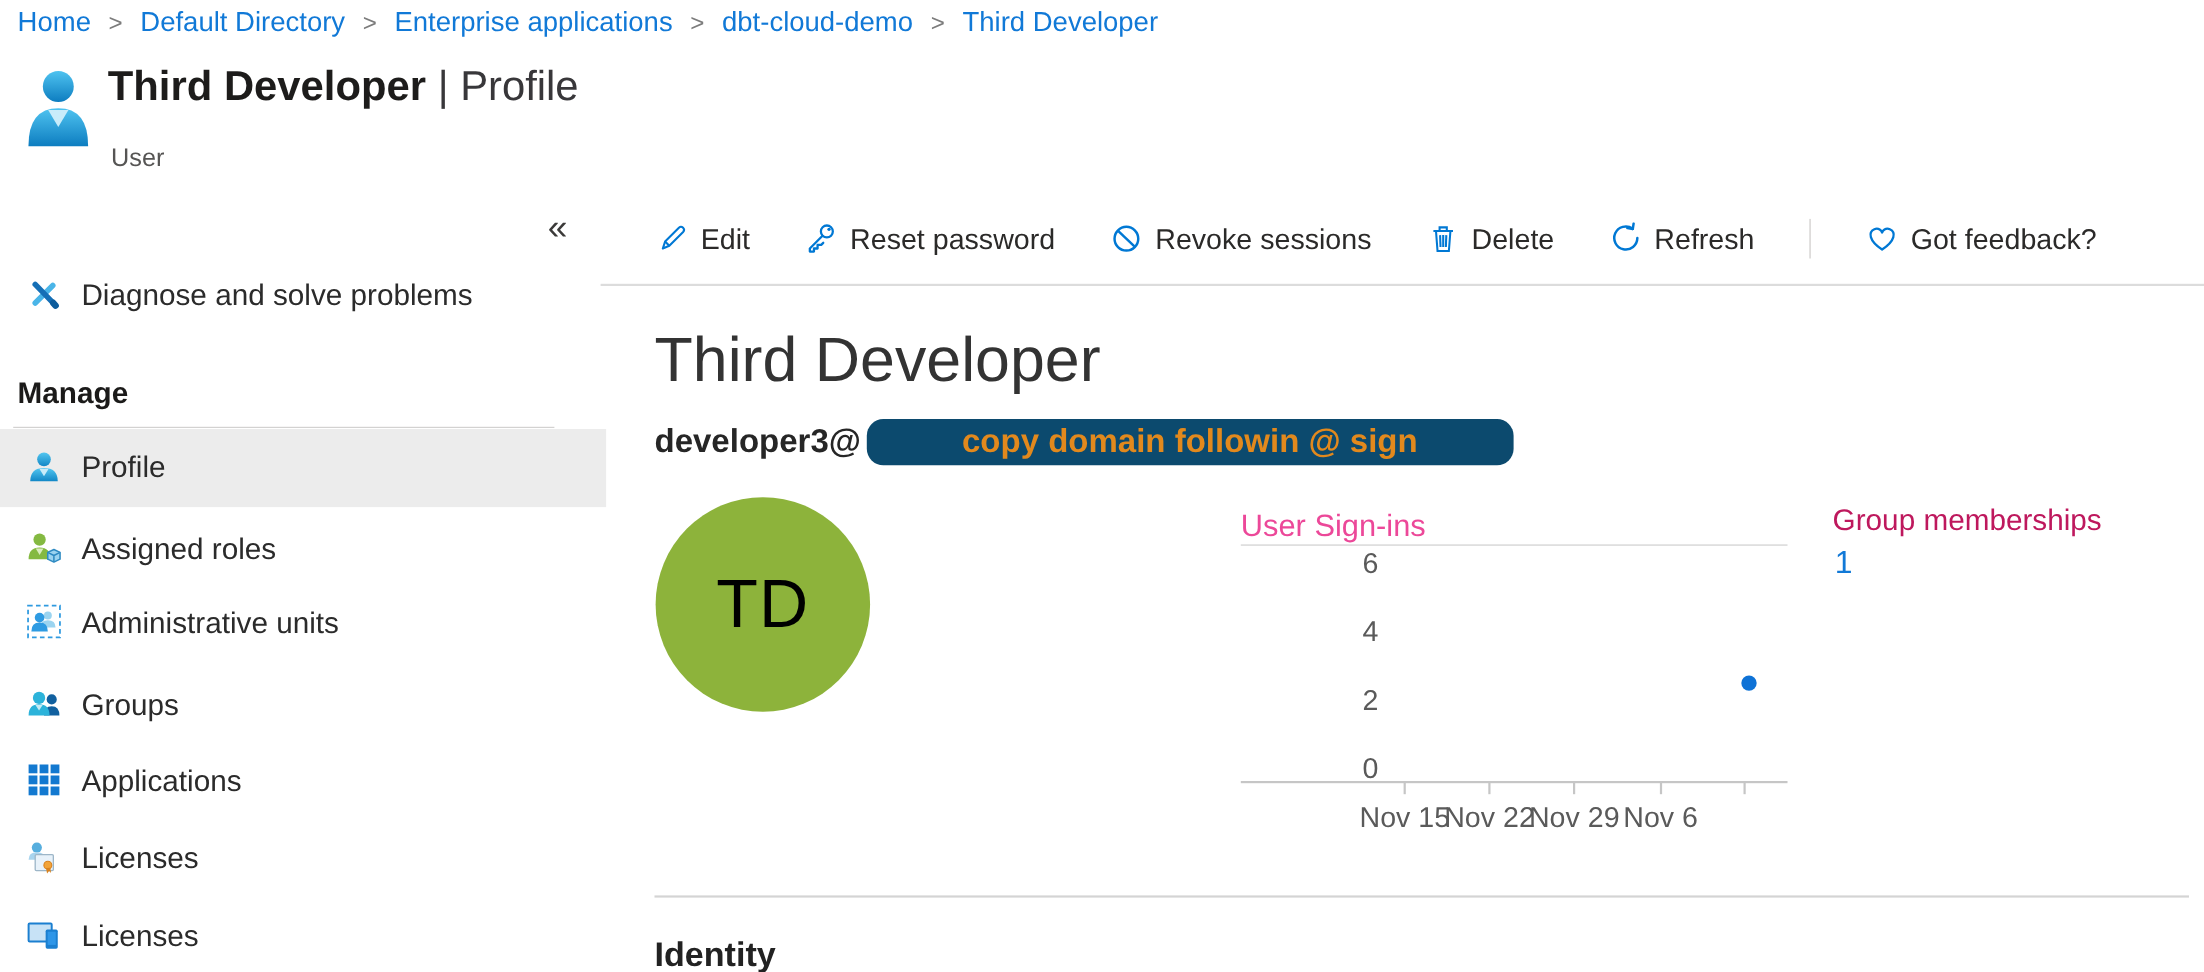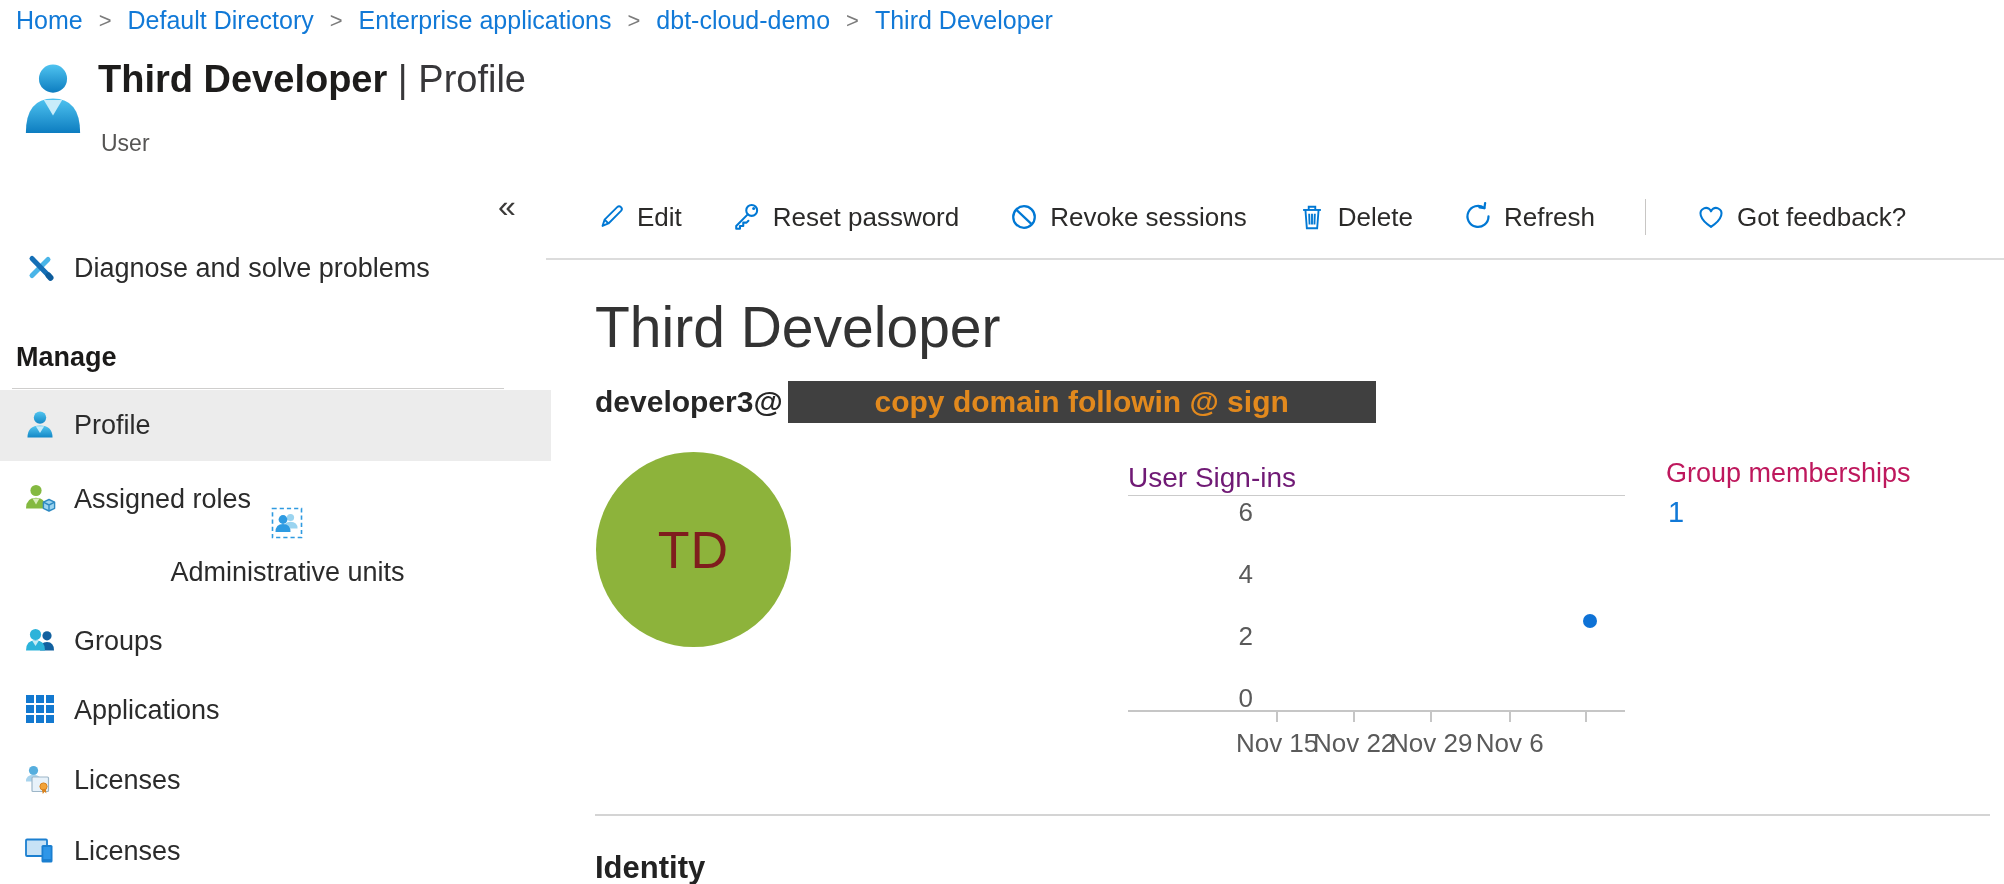--- a/index.html
+++ b/index.html
@@ -45,24 +45,24 @@
 
   
   .display-name { position:absolute; left:595px; top:294px; font-size:57px; font-weight:300;
                   color:#333; white-space:nowrap; }
   .upn-row { position:absolute; left:595px; top:381px; display:flex; align-items:center; gap:5px; }
   .upn { font-size:30px; font-weight:700; color:#262626; }
   .redaction { width:588px; height:42px; display:flex; align-items:center; justify-content:center;
                font-size:30px; font-weight:700; }
   .avatar-circle { position:absolute; left:596px; top:452px; width:195px; height:195px;
                    border-radius:50%; display:flex; align-items:center; justify-content:center; }
-  .avatar-circle span { font-size:52px; color:#7f1d1d; letter-spacing:1px; }
-
-  
-  .chart-title { position:absolute; left:1128px; top:462px; font-size:28px; color:#701a75; }
+  .avatar-circle span { font-size:62px; color:#000000; letter-spacing:1px; }
+
+  
+  .chart-title { position:absolute; left:1128px; top:462px; font-size:28px; color:#ec4899; }
   .chart-rule { position:absolute; left:1128px; top:495px; width:497px; height:1px; background:#cbcbcb; }
   .ylab { position:absolute; width:60px; text-align:right; font-size:26px; color:#5a5a5a; line-height:30px; }
   .xaxis { position:absolute; left:1128px; top:710px; width:497px; height:2px; background:#c6c6c6; }
   .xtick { position:absolute; top:710px; width:2px; height:12px; background:#c6c6c6; }
   .xlab { position:absolute; top:728px; width:110px; text-align:center; font-size:26px; color:#5a5a5a; }
   .dot { position:absolute; width:14px; height:14px; border-radius:50%; }
 
   
   .gm-label { position:absolute; left:1666px; top:458px; font-size:27px; color:#be185d; }
   .gm-value { position:absolute; left:1668px; top:496px; font-size:29px; color:#1179d7; }
@@ -219,21 +219,21 @@
               <path d="M2 26.5 Q2 15.8 12 15.8 Q22 15.8 22 26.5 Z" fill="#84b941"></path>
               <path d="M12 22.5 L8.5 16.6 L15.5 16.6 Z" fill="#d9ecbc"></path>
               <g stroke="#2e8ac2" stroke-width="1.4" fill="#9bd4f0" stroke-linejoin="round">
                 <polygon points="25,17.5 30.6,20.2 30.6,26.3 25,29 19.4,26.3 19.4,20.2"></polygon>
                 <path d="M19.4 20.2 L25 23 L30.6 20.2 M25 23 L25 29" fill="none"></path>
               </g>
             </svg>
           </span>
           <span class="lb">Assigned roles</span>
         </div>
-        <div class="nav-row" style="top: 507px; height: 66px; flex-direction: column;">
+        <div class="nav-row" style="top: 533px; height: 66px;">
           <span class="ic">
             <svg viewBox="0 0 32 32" width="32" height="32">
               <rect x="1.5" y="1.5" width="29" height="29" fill="none" stroke="#2f9ae0" stroke-width="1.6" stroke-dasharray="4.2 3"></rect>
               <circle cx="19.5" cy="10.5" r="3.6" fill="#9bd4f0"></circle>
               <path d="M12.5 21.5 Q12.5 14.8 19.5 14.8 Q26.5 14.8 26.5 21.5 Z" fill="#9bd4f0"></path>
               <circle cx="12" cy="12.5" r="4.4" fill="#2e9be2"></circle>
               <path d="M4.5 25 Q4.5 17 12 17 Q19.5 17 19.5 25 Z" fill="#2e9be2"></path>
             </svg>
           </span>
           <span class="lb">Administrative units</span>
@@ -289,21 +289,21 @@
           <span class="lb">Licenses</span>
         </div>
       </div>
   </aside>
 
   <main>
     <h2 class="display-name">Third Developer</h2>
 
     <div class="upn-row">
       <span class="upn">developer3@</span>
-      <span class="redaction" id="redaction" style="background: #404040; color: rgb(226, 137, 29);">copy domain followin @ sign</span>
+      <span class="redaction" id="redaction" style="background: #0c4a6e; color: rgb(226, 137, 29); border-radius: 15px;">copy domain followin @ sign</span>
     </div>
 
     <div class="avatar-circle" id="avatar-circle" style="background: rgb(141, 179, 59);">
       <span>TD</span>
     </div>
 
     <section>
       <a class="chart-title">User Sign-ins</a>
       <div class="chart-rule"></div>
       <div id="chart-slot">

